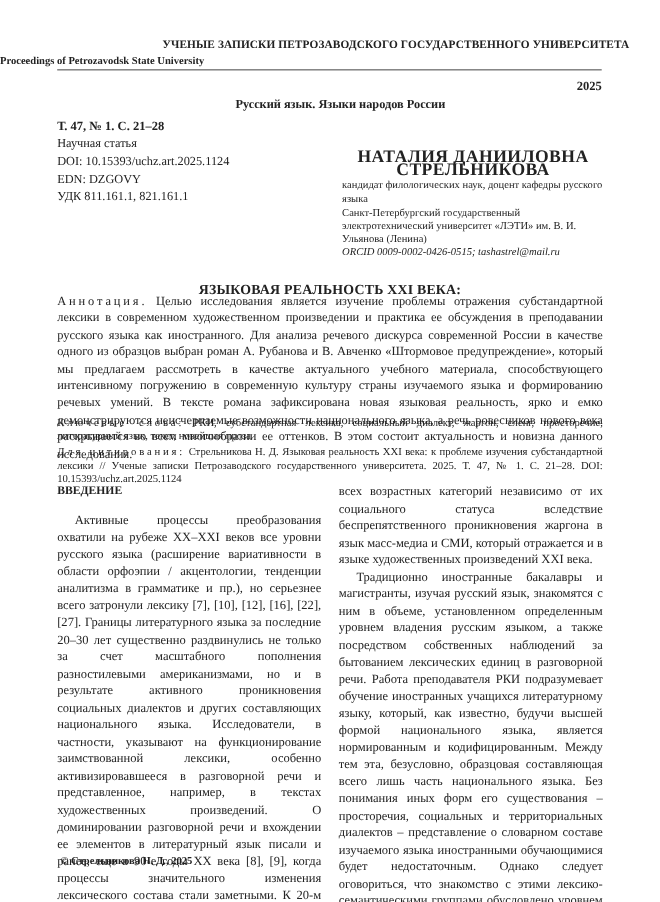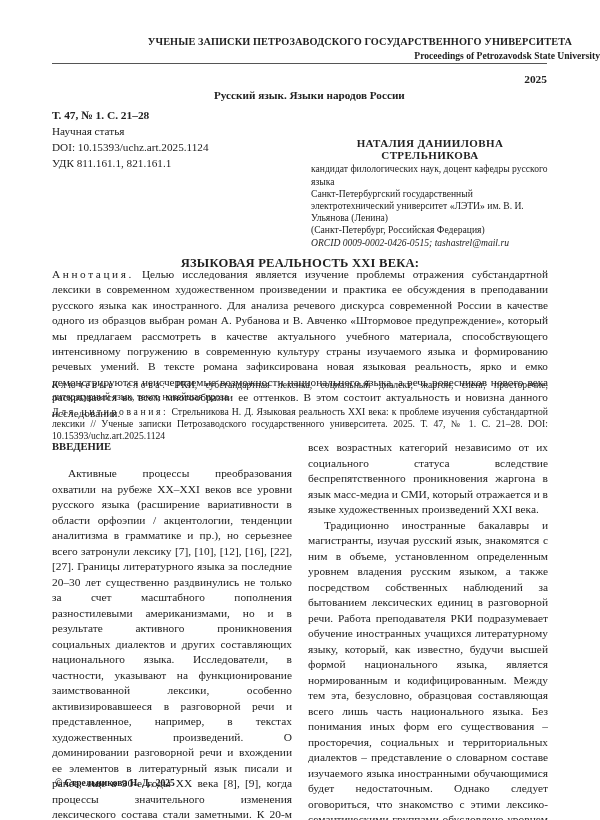--- a/index.html
+++ b/index.html
@@ -1,27 +1,27 @@
 <!DOCTYPE html>
 <html><head>
 <meta charset="utf-8">
 <style>
   html, body { margin:0; padding:0; background:#ffffff; }
   body { width:600px; height:820px; position:relative; overflow:hidden;
          font-family:"Liberation Serif", "DejaVu Serif", serif; color:#222; }
   .abs { position:absolute; }
   .journal-title { left:12px; width:600px; top:36px; text-align:center; font-weight:bold; font-size:10.3px; letter-spacing:0.1px;padding-left:48px; }
-  .journal-sub { left:0; width:600px; top:50px; text-align:right; font-weight:bold; font-size:9.6px; }
+  .journal-sub { left:0; width:600px; top:50px; text-align:left; font-weight:bold; font-size:9.6px; }
   .rule { left:52px; width:495px; top:63px; height:1px; background:#555; }
   .meta-left { left:52px; top:71px; font-size:11.2px; line-height:16px; width:200px; }
   .meta-left .vol { font-weight:bold; font-size:11.4px;margin-top:36px; }
   .year { right:53px; top:71px; font-weight:bold; font-size:11.4px; line-height:16px; }
   .section { left:214px; top:87px; font-weight:bold; font-size:11.2px; line-height:16px; }
   .author-block { left:311px; top:137px; width:238px; font-size:9.6px; line-height:12.2px; }
-  .author-name { text-align:center; font-weight:bold; font-size:11px; letter-spacing:0.4px; margin-bottom:2px; }
+  .author-name { text-align:center; font-weight:bold; font-size:16px; letter-spacing:0.4px; margin-bottom:2px; }
   .author-block .it { font-style:italic; }
   .title { left:0; width:600px; top:236px; text-align:center; font-weight:bold; font-size:12.6px; line-height:15px; letter-spacing:0.2px;margin-top:20px; }
   .abstract { left:52px; width:496px; top:267px; font-size:11.3px; line-height:15.4px; text-align:justify; }
   .spaced { letter-spacing:2.6px; }
   .keywords { left:52px; width:496px; top:379px; font-size:9.7px; line-height:12.4px; text-align:justify; }
   .citation { left:52px; width:496px; top:406px; font-size:9.7px; line-height:12px; text-align:justify; }
   .col { font-size:11.4px; line-height:15.5px; text-align:justify; }
   .col-left { left:52px; width:240px; top:466px; }
   .col-right { left:308px; width:240px; top:440px; }
   .intro-heading { left:52px; top:441px; font-weight:bold; font-size:10.6px; }
@@ -33,30 +33,30 @@
 <body>
 
 <div class="abs journal-title">УЧЕНЫЕ ЗАПИСКИ ПЕТРОЗАВОДСКОГО ГОСУДАРСТВЕННОГО УНИВЕРСИТЕТА</div>
 <div class="abs journal-sub">Proceedings of Petrozavodsk State University</div>
 <div class="abs rule"></div>
 
 <div class="abs meta-left">
   <div class="vol">Т. 47, № 1. С. 21–28</div>
   <div>Научная статья</div>
   <div>DOI: 10.15393/uchz.art.2025.1124</div>
+  <div>EDN: DZGOVY</div>
   <div>УДК 811.161.1, 821.161.1</div>
 </div>
 <div class="abs year">2025</div>
 <div class="abs section">Русский язык. Языки народов России</div>
 
 <div class="abs author-block">
   <div class="author-name">НАТАЛИЯ ДАНИИЛОВНА СТРЕЛЬНИКОВА</div>
   <div>кандидат филологических наук, доцент кафедры русского языка</div>
   <div>Санкт-Петербургский государственный электротехнический университет «ЛЭТИ» им. В. И. Ульянова (Ленина)</div>
-  <div>(Санкт-Петербург, Российская Федерация)</div>
   <div class="it">ORCID 0009-0002-0426-0515; tashastrel@mail.ru</div>
 </div>
 
 <div class="abs title">
   <div>ЯЗЫКОВАЯ РЕАЛЬНОСТЬ XXI ВЕКА:</div>
 </div>
 
 <div class="abs abstract">
   <span class="spaced">Аннотация.</span>
   <span>Целью исследования является изучение проблемы отражения субстандартной лексики в современном художественном произведении и практика ее обсуждения в преподавании русского языка как иностранного. Для анализа речевого дискурса современной России в качестве одного из образцов выбран роман А. Рубанова и В. Авченко «Штормовое предупреждение», который мы предлагаем рассмотреть в качестве актуального учебного материала, способствующего интенсивному погружению в современную культуру страны изучаемого языка и формированию речевых умений. В тексте романа зафиксирована новая языковая реальность, ярко и емко демонстрируются неисчерпаемые возможности национального языка, а речь ровесников нового века раскрывается во всем многообразии ее оттенков. В этом состоит актуальность и новизна данного исследования.</span>

